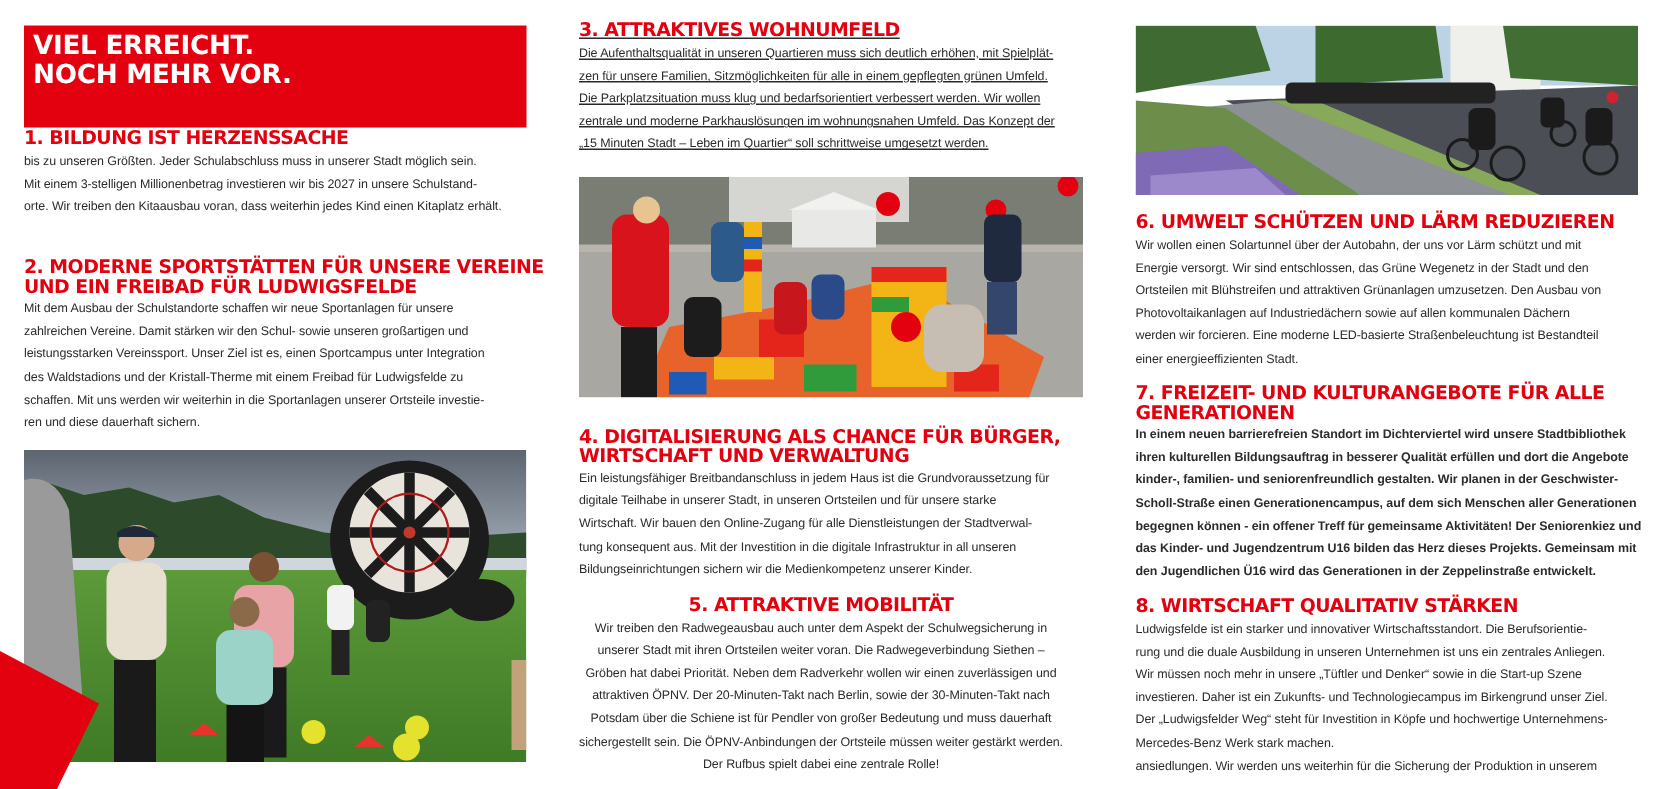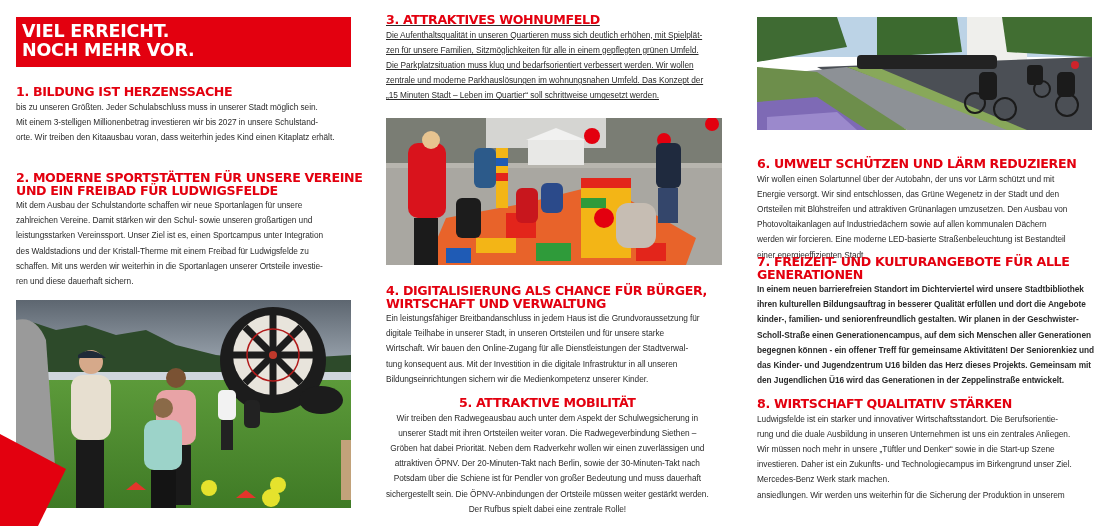--- a/index.html
+++ b/index.html
@@ -1,19 +1,19 @@
 <!DOCTYPE html>
 <html><head>
   <meta charset="utf-8">
   <style>
     * { box-sizing: border-box; margin: 0; padding: 0; }
     html, body { width: 1110px; height: 526px; overflow: hidden; background: #ffffff; }
     body { position: relative; font-family: "Liberation Sans", sans-serif; color: #2a2a2a; }
 
-    .banner { position: absolute; left: 16px; top: 17px; width: 335px; height: 50px; background: #e3000f; color: #fff; font-family: "DejaVu Sans", sans-serif; font-weight: bold; font-size: 17.5px; line-height: 19px; padding: 5px 0 0 6px; letter-spacing: -0.2px; }
+    .banner { position: absolute; left: 16px; top: 17px; width: 335px; height: 68px; background: #e3000f; color: #fff; font-family: "DejaVu Sans", sans-serif; font-weight: bold; font-size: 17.5px; line-height: 19px; padding: 5px 0 0 6px; letter-spacing: -0.2px; }
     .banner div { white-space: nowrap; }
 
     .h { font-family: "DejaVu Sans", sans-serif; font-weight: bold; color: #e3000f; font-size: 12.6px; line-height: 12.5px; letter-spacing: -0.35px; white-space: nowrap; }
     .p { font-size: 8.3px; line-height: 15.2px; color: #2b2b2b; letter-spacing: -0.05px; }
     .p div { white-space: nowrap; }
 
     .block { position: absolute; }
 
     .photo { position: absolute; overflow: hidden; }
     .photo svg { display: block; width: 100%; height: 100%; }
@@ -206,21 +206,21 @@
       <rect x="222" y="55" width="18" height="28" rx="5"></rect>
       <circle cx="310" cy="88" r="11" fill="none" stroke="#1b1b1b" stroke-width="2"></circle>
       <rect x="300" y="55" width="18" height="25" rx="5"></rect>
       <circle cx="285" cy="72" r="8" fill="none" stroke="#1b1b1b" stroke-width="2"></circle>
       <rect x="270" y="48" width="16" height="20" rx="4"></rect>
     </g>
     <circle cx="318" cy="48" r="4" fill="#d0232b"></circle>
   </svg>
 </div>
 
-<div class="block" style="left:757px; top:142px;margin-top:16px;">
+<div class="block" style="left:757px; top:142px;">
   <div class="h">6. UMWELT SCHÜTZEN UND LÄRM REDUZIEREN</div>
   <div class="p" style="margin-top:1px;">
     <div>Wir wollen einen Solartunnel über der Autobahn, der uns vor Lärm schützt und mit</div>
     <div>Energie versorgt. Wir sind entschlossen, das Grüne Wegenetz in der Stadt und den</div>
     <div>Ortsteilen mit Blühstreifen und attraktiven Grünanlagen umzusetzen. Den Ausbau von</div>
     <div>Photovoltaikanlagen auf Industriedächern sowie auf allen kommunalen Dächern</div>
     <div>werden wir forcieren. Eine moderne LED-basierte Straßenbeleuchtung ist Bestandteil</div>
     <div>einer energieeffizienten Stadt.</div>
   </div>
 </div>
@@ -239,20 +239,21 @@
   </div>
 </div>
 
 <div class="block" style="left:757px; top:398px;">
   <div class="h">8. WIRTSCHAFT QUALITATIV STÄRKEN</div>
   <div class="p" style="margin-top:1px;">
     <div>Ludwigsfelde ist ein starker und innovativer Wirtschaftsstandort. Die Berufsorientie-</div>
     <div>rung und die duale Ausbildung in unseren Unternehmen ist uns ein zentrales Anliegen.</div>
     <div>Wir müssen noch mehr in unsere „Tüftler und Denker“ sowie in die Start-up Szene</div>
     <div>investieren. Daher ist ein Zukunfts- und Technologiecampus im Birkengrund unser Ziel.</div>
+    <div>Der „Ludwigsfelder Weg“ steht für Investition in Köpfe und hochwertige Unternehmens-</div>
     <div>Mercedes-Benz Werk stark machen.</div>
     <div>ansiedlungen. Wir werden uns weiterhin für die Sicherung der Produktion in unserem</div>
   </div>
 </div>
 
 <svg class="corner" viewBox="0 0 1110 526">
   <path d="M0 434 L66 469 L38 526 L0 526 Z" fill="#e3000f"></path>
 </svg>
 
 </body></html>

